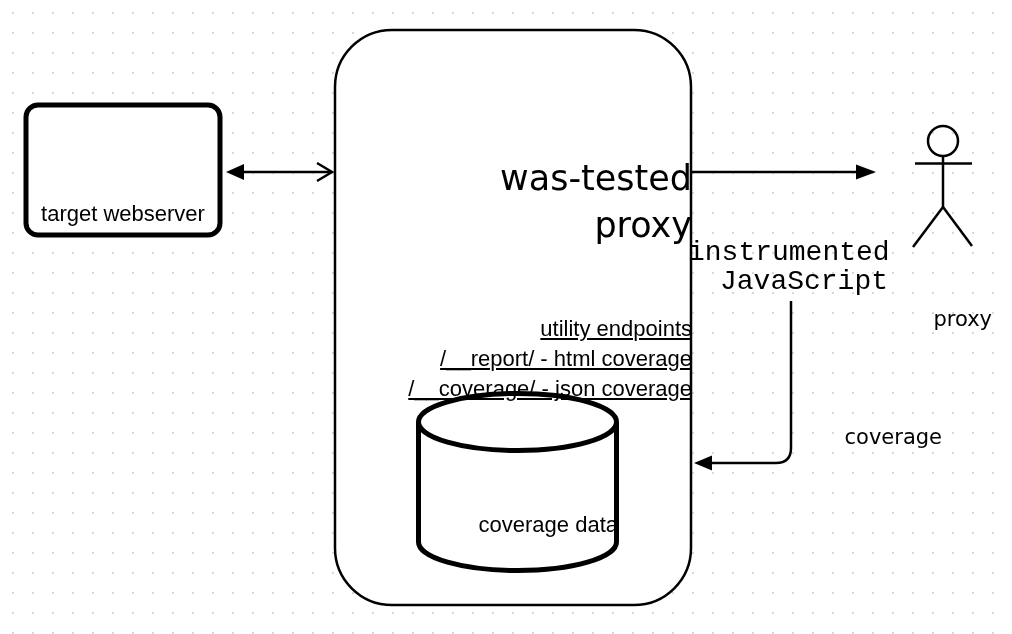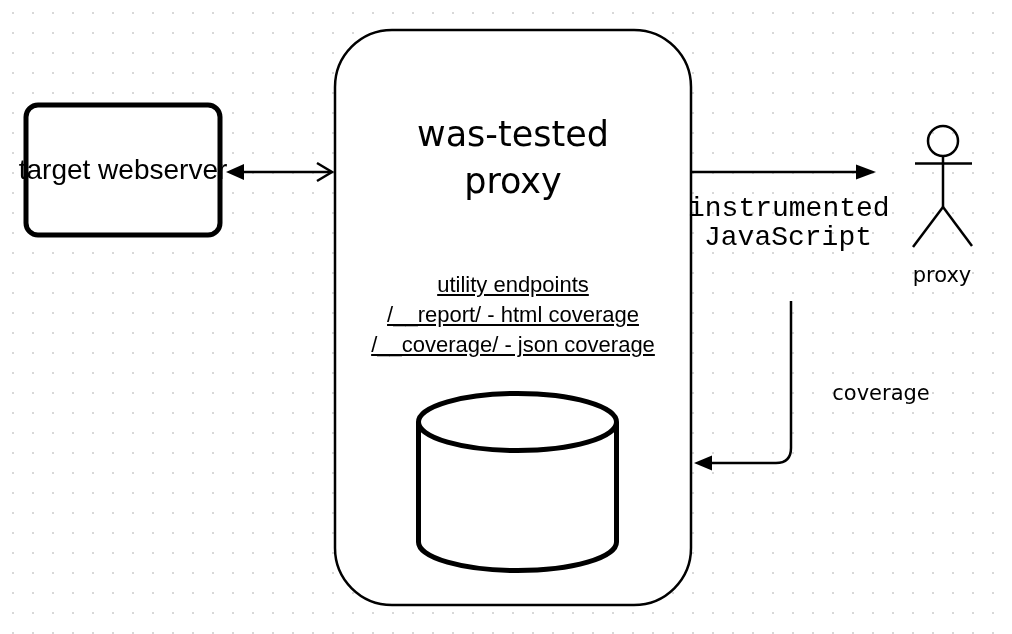--- a/index.html
+++ b/index.html
@@ -15,28 +15,29 @@
     color: #000000;
     overflow: hidden;
   }
   .shapes {
     position: absolute;
     left: 0; top: 0;
     width: 1012px; height: 634px;
   }
   .label {
     position: absolute;
-    text-align: center;
+    text-align: right;
     color: #000000;
     white-space: nowrap;
+    margin-top: 44px;
   }
   .lbl-target {
     left: 24px; top: 103px; width: 198px; height: 134px;
     display: flex; align-items: center; justify-content: center;
-    font-size: 28px;
+    font-size: 22px;
   }
   .lbl-proxy-title {
     left: 334px; top: 111px; width: 358px;
     font-family: "DejaVu Sans", sans-serif;
     font-size: 35px; line-height: 47px;
   }
   .lbl-endpoints {
     left: 334px; top: 270px; width: 358px;
     font-size: 22px; line-height: 30px; text-decoration: underline;
   }
@@ -107,20 +108,21 @@
     <div>was-tested</div>
     <div>proxy</div>
   </div>
 
   <div class="label lbl-endpoints">
     <div>utility endpoints</div>
     <div>/__report/ - html coverage</div>
     <div>/__coverage/ - json coverage</div>
   </div>
 
+  <div class="label lbl-coverage-db">coverage data</div>
 
   <div class="label lbl-instrumented">
     <div>instrumented</div>
     <div>JavaScript</div>
   </div>
 
   <div class="label lbl-user">proxy</div>
 
   <div class="label lbl-coverage-edge">coverage</div>
 

